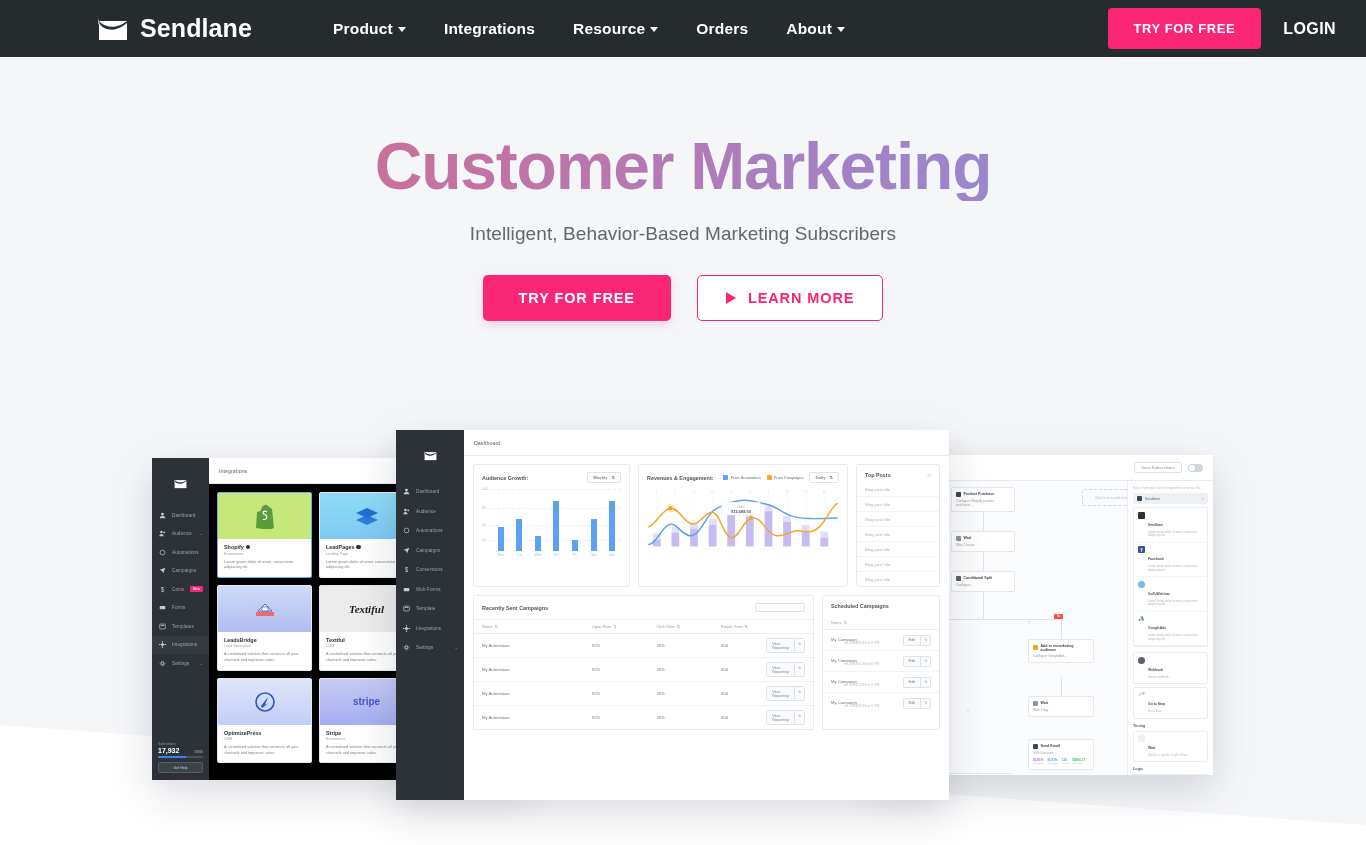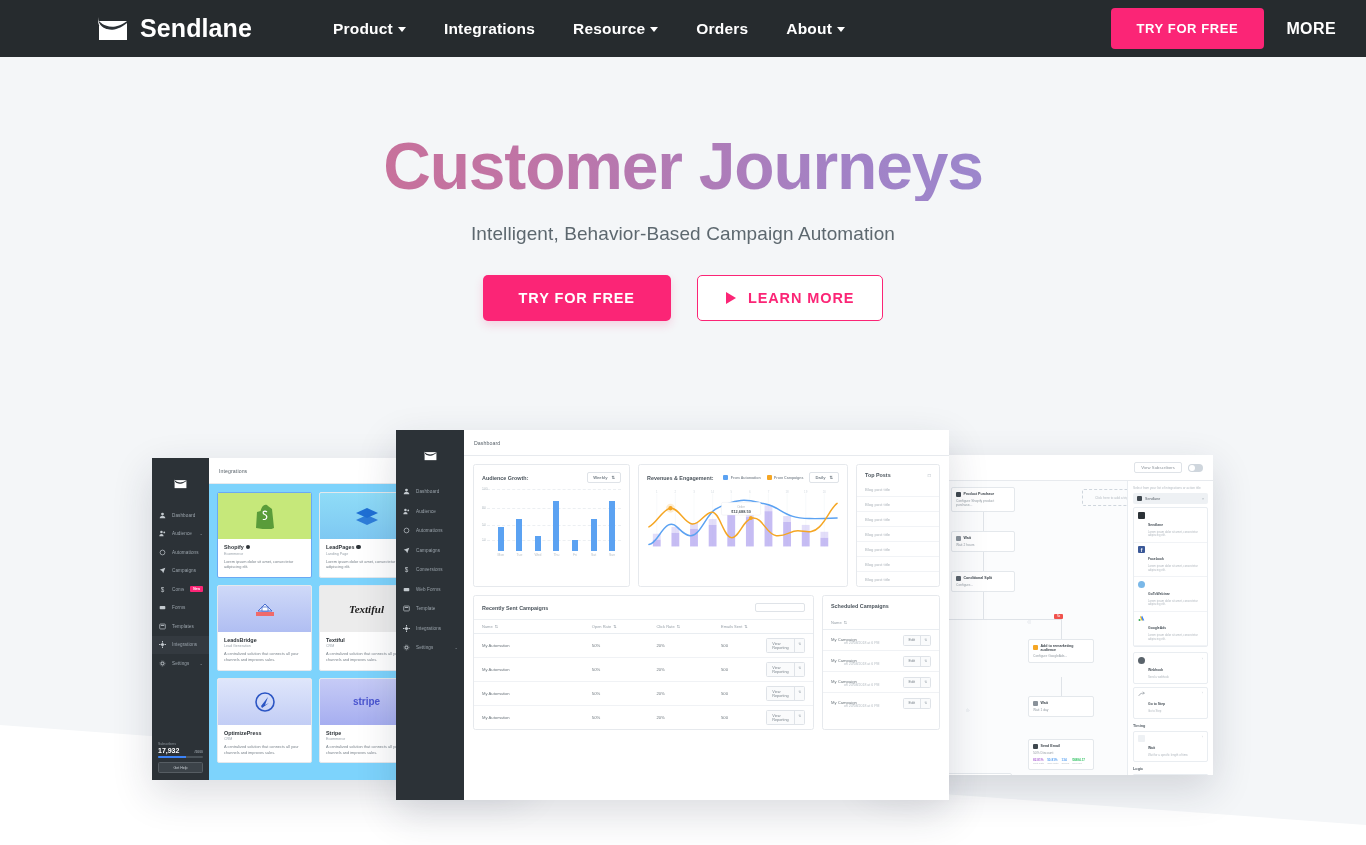--- a/index.html
+++ b/index.html
@@ -227,21 +227,21 @@
   .sb-count { font-size: 7px; color: #fff; font-weight: 700; margin-top: 1px; display:flex; align-items:baseline; }
   .sb-max { font-size: 3.4px; color: #8d959c; margin-left: auto; }
   .sb-bar { height: 2.5px; background: #4a5258; border-radius: 2px; margin-top: 2px; overflow: hidden;}
   .sb-fill { height: 100%; width: 62%; background: #3b82f6; }
   .sb-help {
     margin-top: 4px; background: #3c4349; color: #c9cfd4;
     font-size: 3.6px; text-align: center; padding: 2.5px 0;
     border-radius: 1.5px; border: .4px solid #565d63;
   }
 
-  .main { flex: 1; background: #7dd3fc; display: flex; flex-direction: column; min-width: 0; }
+  .main { flex: 1; background: #000000; display: flex; flex-direction: column; min-width: 0; }
   .topbar {
     height: 26px; background: #fff; border-bottom: .5px solid #e7eaee;
     display: flex; align-items: center; padding: 0 10px;
     font-size: 5.2px; color: #5a636b; letter-spacing: .1px;
     flex: 0 0 26px;
   }
   .topbar .sp { margin-left: auto; }
   .toggle-pill {
     width: 15px; height: 8px; background: #cfd6dd; border-radius: 6px;
     position: relative;
@@ -413,27 +413,27 @@
     <div class="nav-item">
       <span>Orders</span>
     </div>
     <div class="nav-item">
       <span>About</span>
       <span class="caret"></span>
     </div>
   </div>
   <div class="nav-right">
     <button class="btn-try-nav">TRY FOR FREE</button>
-    <span class="nav-login">MORE</span>
+    <span class="nav-login">LOGIN</span>
   </div>
 </div>
 
 <div class="hero">
-  <h2 class="hero-h2">Customer Journeys</h2>
-  <p class="hero-sub">Intelligent, Behavior-Based Campaign Automation</p>
+  <h2 class="hero-h2">Customer Marketing</h2>
+  <p class="hero-sub">Intelligent, Behavior-Based Marketing Subscribers</p>
   <div class="hero-cta">
     <button class="btn-try-hero">TRY FOR FREE</button>
     <button class="btn-learn">
       <span class="play-tri"></span>
       <span>LEARN MORE</span>
     </button>
   </div>
 </div>
 
 <div class="stage">

